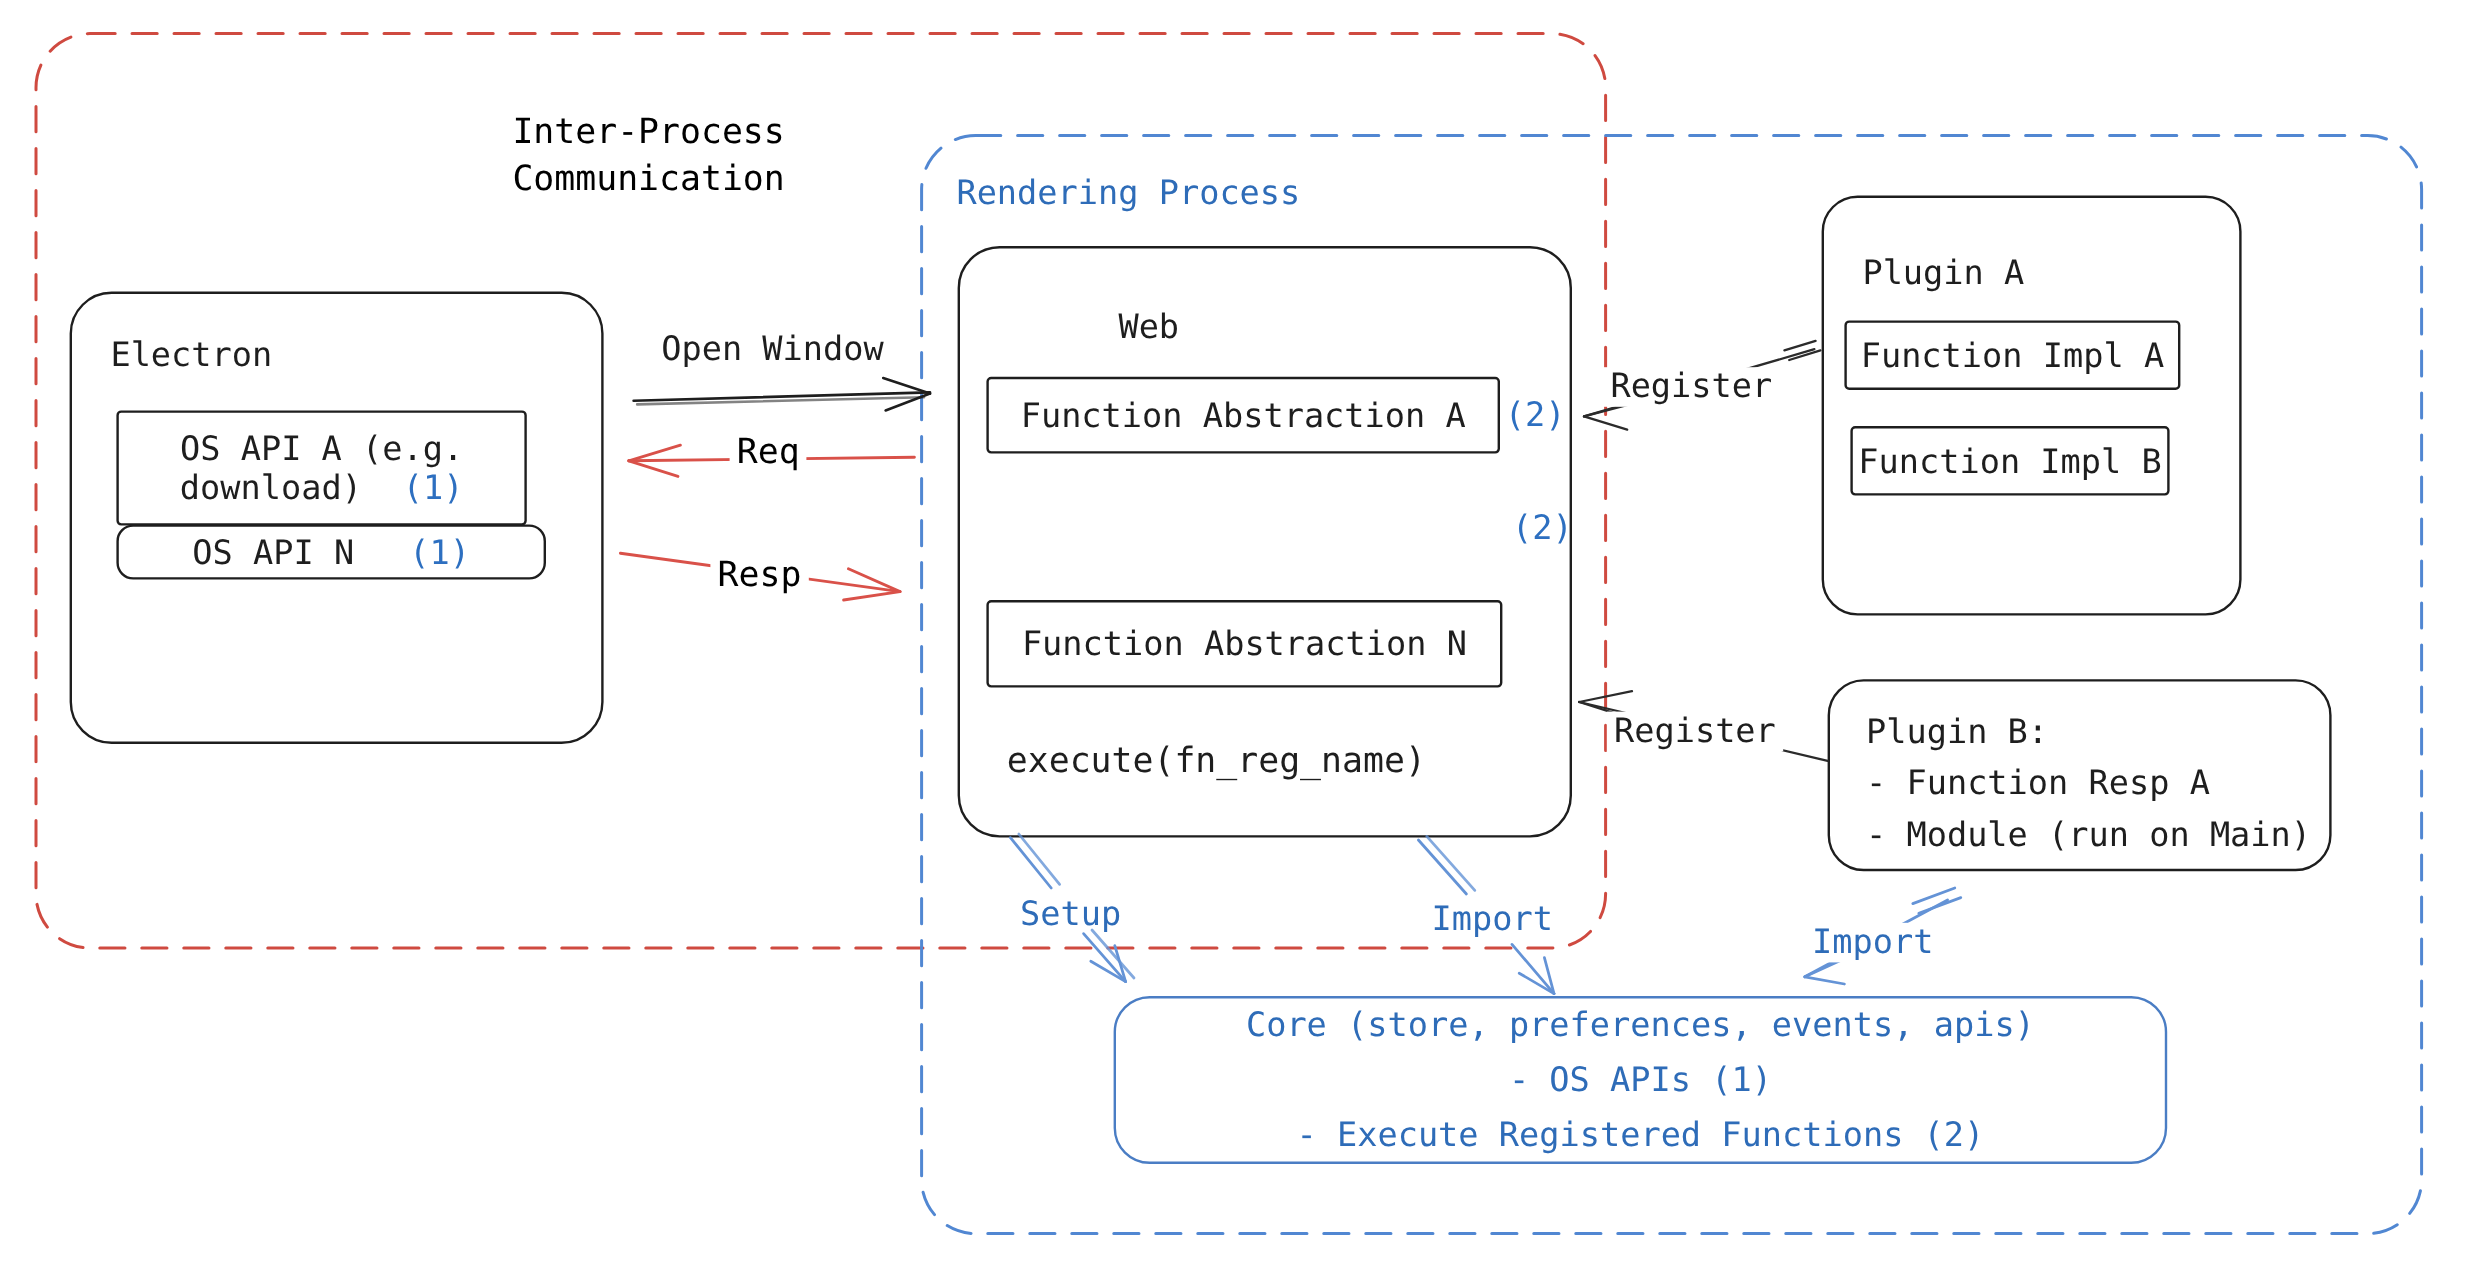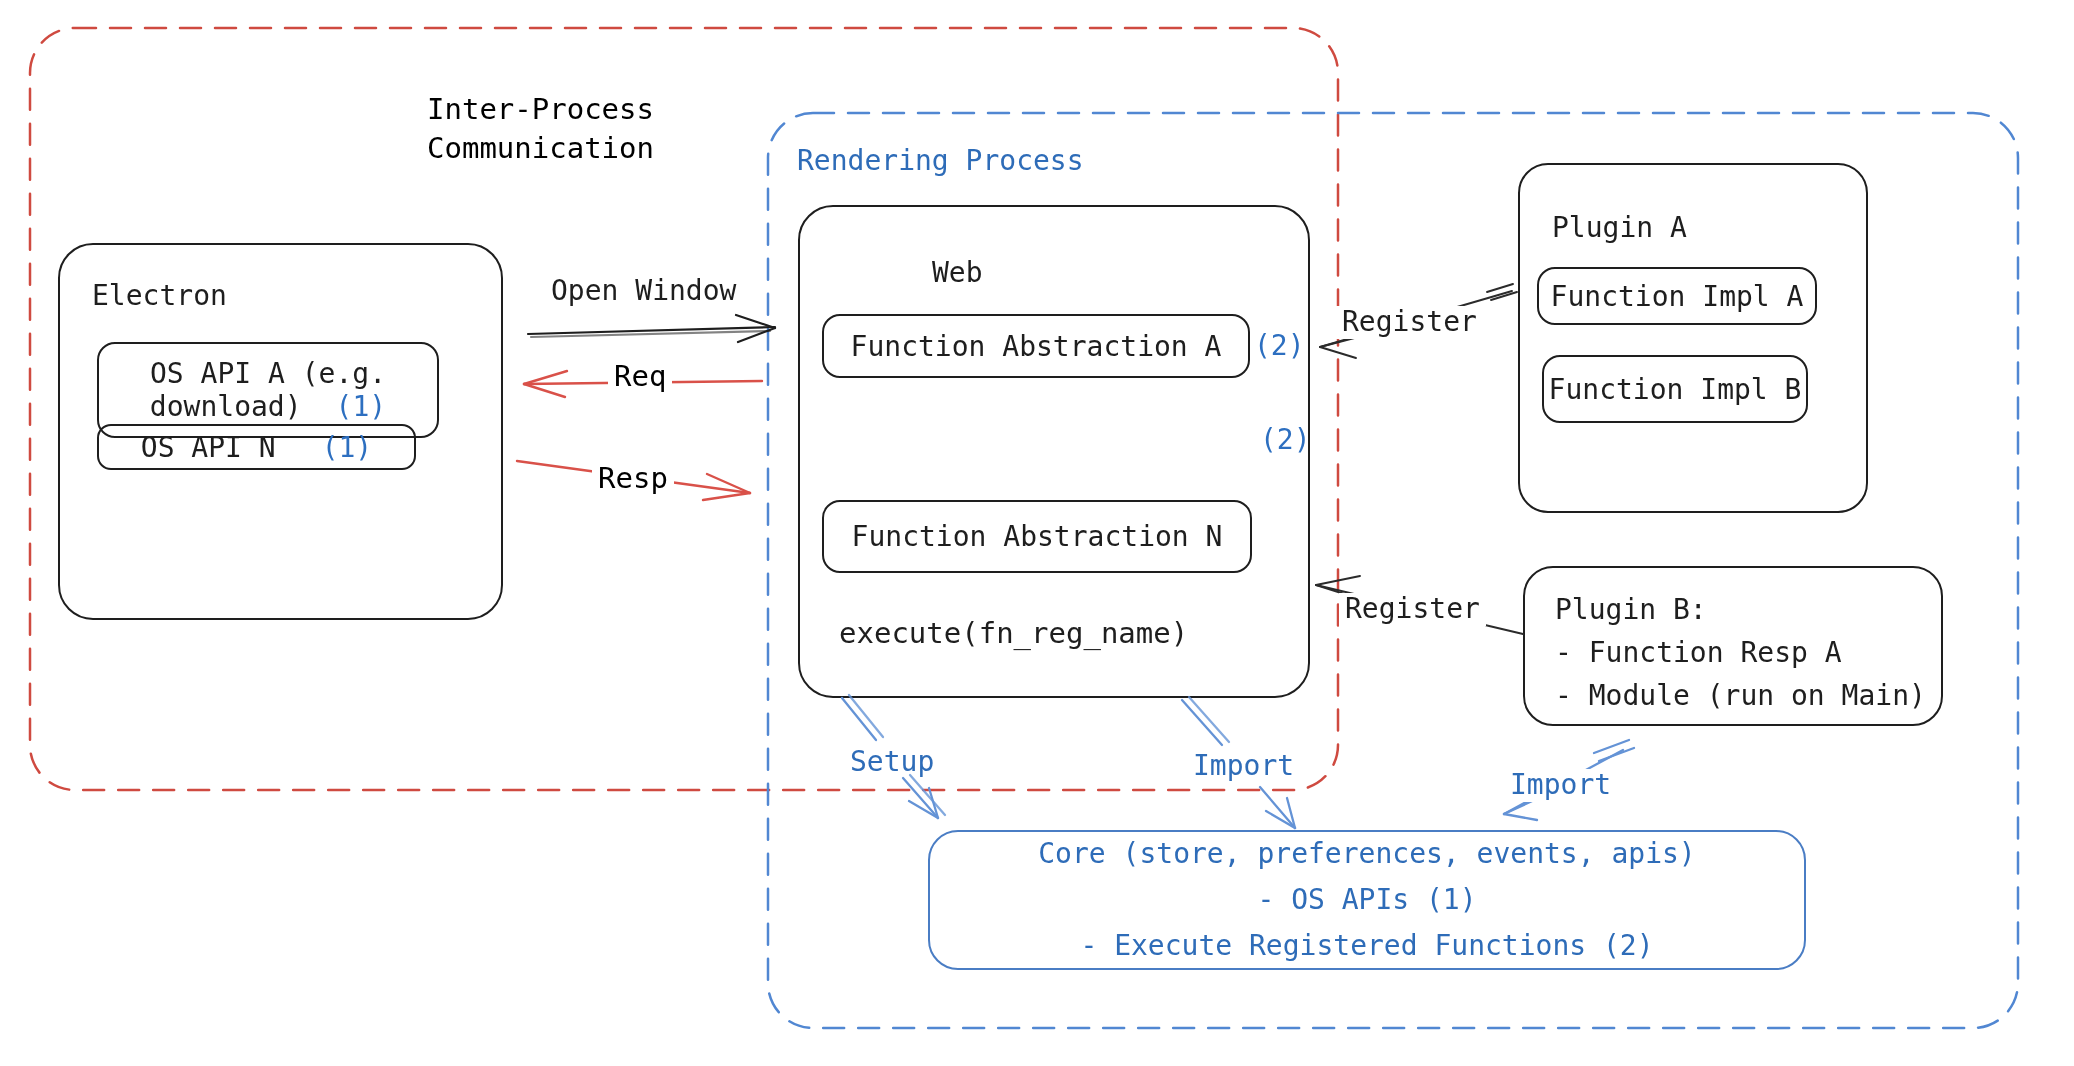--- a/index.html
+++ b/index.html
@@ -4,21 +4,21 @@
 <style>
   html,body{margin:0;padding:0;background:#ffffff;}
   .canvas{
     position:relative;width:2074px;height:1066px;background:#ffffff;
     font-family:"DejaVu Sans Mono","Liberation Mono",monospace;
     color:#1e1e1e;overflow:hidden;
   }
   .box{position:absolute;border:2.5px solid #1e1e1e;background:transparent;box-sizing:border-box;}
   .r35{border-radius:35px;}
   .r30{border-radius:30px;}
-  .r18{border-radius:18px;border-width:2px;}
+  .r18{border-radius:4px;border-width:2px;}
   .r14{border-radius:14px;border-width:2px;}
   .center{display:flex;align-items:center;justify-content:center;}
   .col{flex-direction:column;}
   .txt{position:absolute;font-size:28px;line-height:1.25;white-space:pre;}
   .lbl{position:absolute;font-size:28px;line-height:1.1;white-space:pre;}
   .bgw{background:#ffffff;padding:1px 6px;}
   .red{color:#000000;}
   .blue{color:#2e6cb8;}
   .badge{color:#2d6fc0;}
   .fs29{font-size:29px;}
@@ -42,21 +42,21 @@
   <div class="box r18 center col" style="left:97px;top:342px;width:342px;height:96px;">
     <div class="inner-row">
       <span>OS API A (e.g.</span>
     </div>
     <div class="inner-row">
       <span>download)</span>
       <span class="badge" style="margin-left:34px;">(1)</span>
     </div>
   </div>
 
-  <div class="box r14 center" style="left:97px;top:424px;width:319px;height:46px;">
+  <div class="box r14 center" style="left:97px;top:437px;width:358px;height:46px;">
     <div class="inner-row">
       <span>OS API N</span>
       <span class="badge" style="margin-left:46px;">(1)</span>
     </div>
   </div>
 
   <div class="box r35" style="left:798px;top:205px;width:512px;height:493px;"></div>
   <div class="txt" style="left:932px;top:255px;">Web</div>
 
   <div class="box r18 center" style="left:822px;top:314px;width:428px;height:64px;font-size:28px;">Function Abstraction A</div>
@@ -64,21 +64,21 @@
 
   <div class="txt badge" style="left:1260px;top:422px;">(2)</div>
 
   <div class="box r18 center" style="left:822px;top:500px;width:430px;height:73px;font-size:28px;">Function Abstraction N</div>
 
   <div class="txt fs29" style="left:839px;top:615px;">execute(fn_reg_name)</div>
 
   <div class="box r30" style="left:1518px;top:163px;width:350px;height:350px;"></div>
   <div class="txt" style="left:1552px;top:210px;">Plugin A</div>
   <div class="box r18 center" style="left:1537px;top:267px;width:280px;height:58px;font-size:28px;">Function Impl A</div>
-  <div class="box r18 center" style="left:1542px;top:355px;width:266px;height:68px;font-size:28px;">Function Impl B</div>
+  <div class="box r18 center" style="left:1542px;top:355px;width:266px;height:58px;font-size:28px;">Function Impl B</div>
 
   <div class="box r30" style="left:1523px;top:566px;width:420px;height:160px;"></div>
   <div class="pluginb-lines" style="left:1555px;top:588px;"><span>Plugin B:</span><br><span>- Function Resp A</span><br><span>- Module (run on Main)</span></div>
 
   <div class="core-box" style="left:928px;top:830px;width:878px;height:140px;">
     <div>Core (store, preferences, events, apis)</div>
     <div>- OS APIs (1)</div>
     <div>- Execute Registered Functions (2)</div>
   </div>
 

